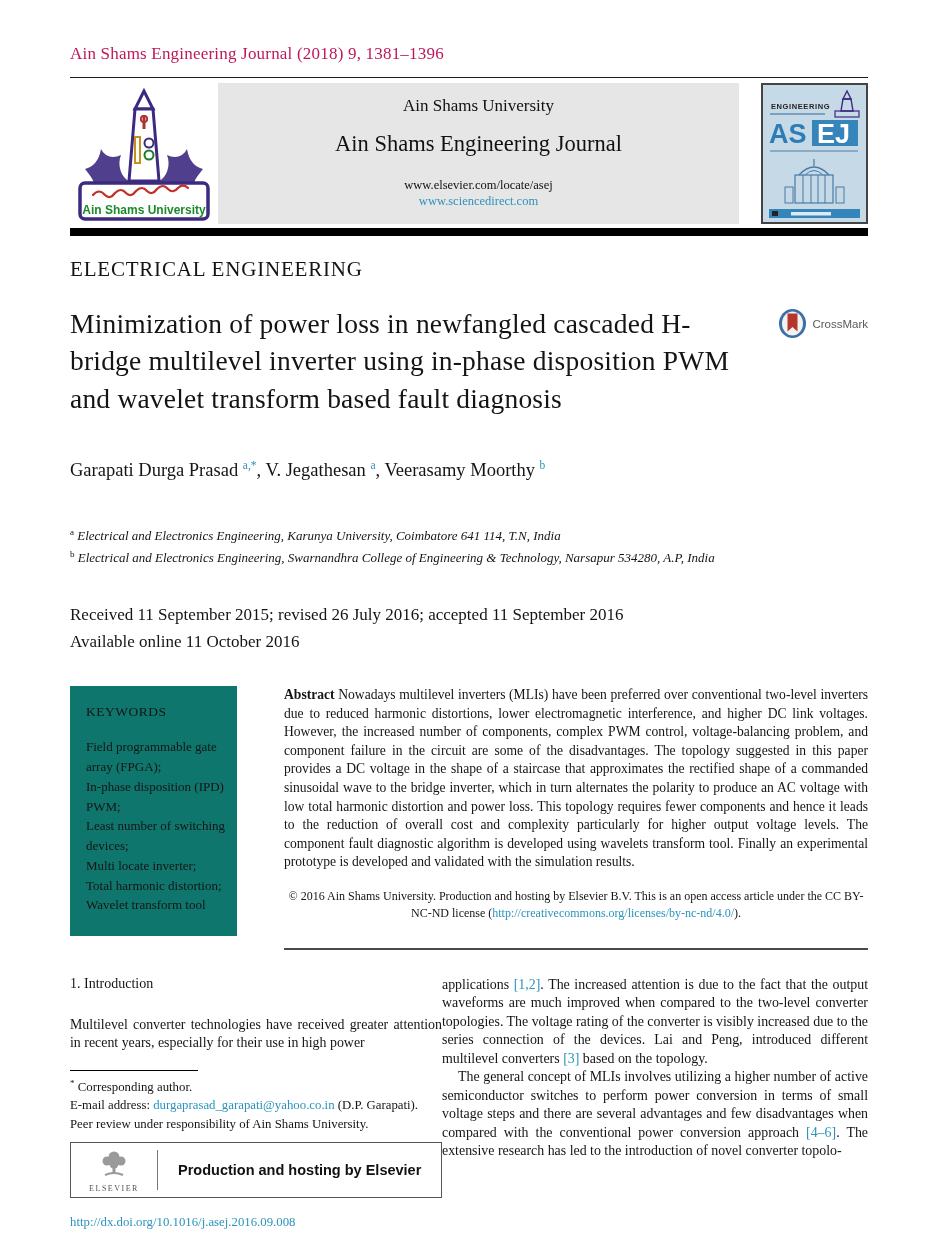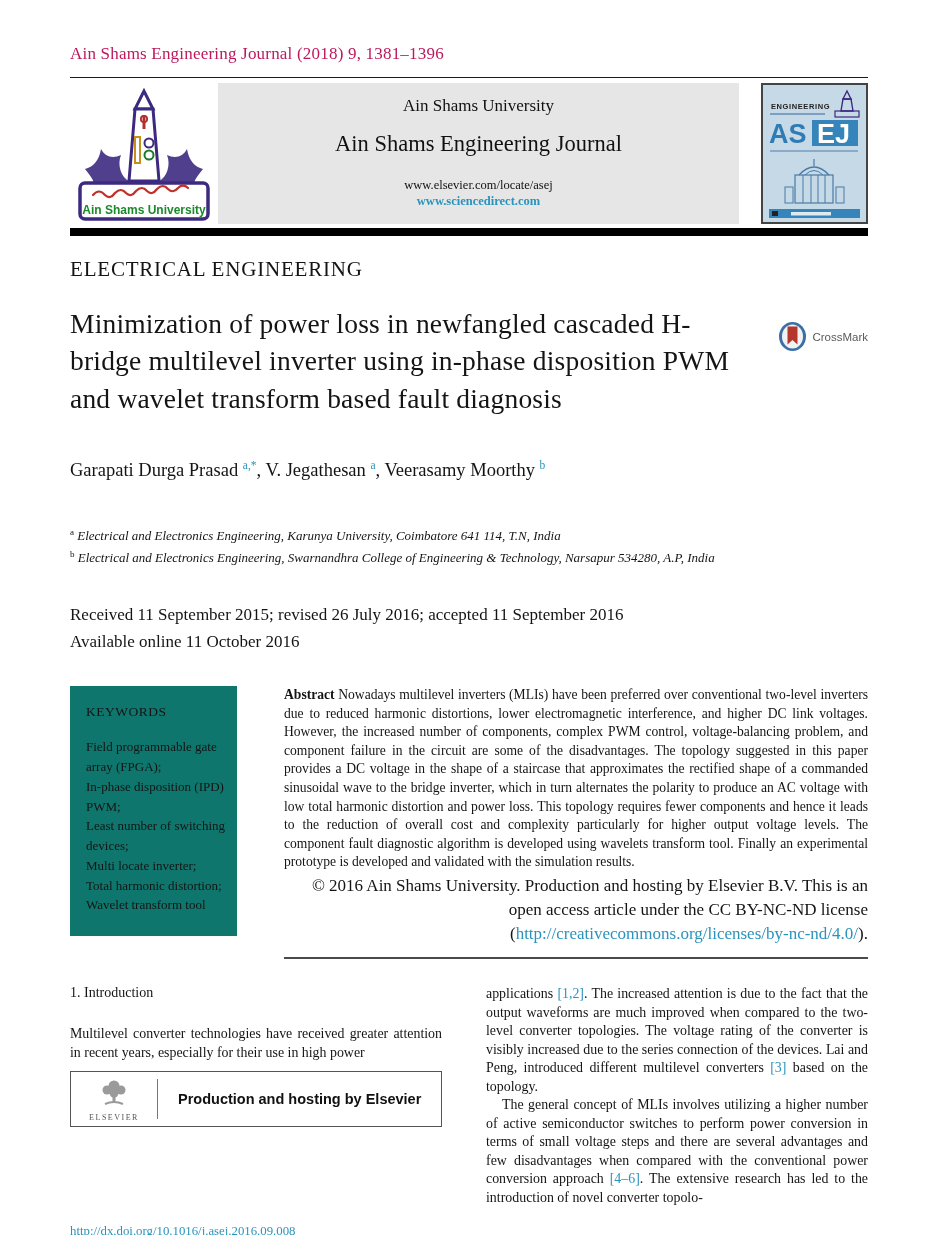--- a/index.html
+++ b/index.html
@@ -20,54 +20,54 @@
   
   .header-row { display: flex; align-items: stretch; margin-top: 5px; height: 141px; }
   .asu-logo { width: 148px; flex: 0 0 148px; display: flex; align-items: center; justify-content: center; }
   .banner-center {
     flex: 1; background: #e6e6e6; text-align: center;
     padding-top: 13px; margin-right: 22px;
   }
   .banner-univ { font-size: 17px; color: #111; }
   .banner-journal { font-size: 22.5px; margin-top: 15px; color: #111; }
   .banner-url1 { font-size: 12.5px; margin-top: 21px; color: #111; }
-  .banner-url2 { font-size: 12.5px; color: #2a93bc; margin-top: 1px; font-weight: bold; }
+  .banner-url2 { font-size: 12.5px; color: #2a93bc; margin-top: 1px; }
   .cover-thumb { width: 107px; flex: 0 0 107px; align-self: flex-start; }
   .black-band { height: 8px; background: #000; margin-top: 4px; }
 
   
   .section-label { margin-top: 21px; font-size: 21px; letter-spacing: 0.8px; }
   .title-wrap { position: relative; margin-top: 23px; padding-right: 130px; }
   .article-title { font-size: 27.5px; font-weight: normal; line-height: 1.36; letter-spacing: 0.2px; }
-  .crossmark { position: absolute; right: 0; top: 16px; display: flex; align-items: center; }
+  .crossmark { position: absolute; right: 0; top: 3px; display: flex; align-items: center; }
   .crossmark-label { font-size: 11.5px; color: #5a5a5a; margin-left: 4px; font-family: "Liberation Sans", sans-serif; }
 
   .authors { margin-top: 42px; font-size: 18.5px; }
   .authors sup { font-size: 11.5px; color: #2a93bc; }
   .affiliations { margin-top: 44px; font-size: 13px; font-style: italic; line-height: 1.6; }
   .affiliations sup { font-size: 9px; font-style: normal; }
   .dates { margin-top: 31px; font-size: 17px; line-height: 1.6; }
 
   
   .abstract-row { margin-top: 31px; display: flex; align-items: flex-start; }
   .kw-box {
     width: 167px; flex: 0 0 167px; background: #0f766e;
     padding: 16px 12px 16px 16px; min-height: 250px;
     font-size: 13px; line-height: 1.52;
   }
   .kw-head { font-size: 13.5px; letter-spacing: 0.5px; margin-bottom: 15px; }
   .abstract-col { flex: 1; margin-left: 47px; }
   .abstract-text { font-size: 13.6px; text-align: justify; line-height: 1.37; }
   .abstract-text b { font-weight: bold; }
-  .abstract-copy { font-size: 17px; text-align: right; line-height: 1.4; margin-top: 2px; }
+  .abstract-copy { font-size: 12px; text-align: center; line-height: 1.4; margin-top: 16px; }
   .link { color: #2a93bc; text-decoration: none; }
   .abstract-rule { border: none; border-top: 2px solid #4a4a4a; margin-top: 12px; margin-left: 214px; }
 
   
-  .columns { display: flex; gap: 44px; margin-top: 26px; font-size: 13.9px; }
+  .columns { display: flex; margin-top: 26px; font-size: 13.9px; }
   .col-left { width: 372px; flex: 0 0 372px; }
   .col-right { flex: 1; text-align: justify; line-height: 1.33; }
   .intro-head { font-size: 14px; font-weight: normal; }
   .col-left p.bodytext { margin-top: 24px; text-align: justify; line-height: 1.33; }
   .col-right p { margin: 0; }
   .col-right p.indent { text-indent: 16px; }
   .ref { color: #2a93bc; }
 
   .footnote { margin-top: 17px; font-size: 12.8px; line-height: 1.42; }
   .footnote-rule { width: 128px; border: none; border-top: 1.2px solid #000; margin-bottom: 6px; }
@@ -202,20 +202,26 @@
     </div>
   </div>
 
   <hr class="abstract-rule">
 
   <div class="columns">
     <div class="col-left">
       <h2 class="intro-head">1. Introduction</h2>
       <p class="bodytext">Multilevel converter technologies have received greater attention in recent years, especially for their use in high power</p>
 
+      <div class="footnote">
+        <hr class="footnote-rule">
+        <div><sup>*</sup><span> Corresponding author.</span></div>
+        <div><span>E-mail address: </span><a class="link" href="#">durgaprasad_garapati@yahoo.co.in</a><span> (D.P. Garapati).</span></div>
+        <div>Peer review under responsibility of Ain Shams University.</div>
+      </div>
 
       <div class="elsevier-box">
         <div class="els-logo">
           <svg width="34" height="30" viewBox="0 0 34 30">
             <circle cx="17" cy="8" r="5.5" fill="#9a9a9a"></circle>
             <circle cx="10" cy="12" r="4.5" fill="#9a9a9a"></circle>
             <circle cx="24" cy="12" r="4.5" fill="#9a9a9a"></circle>
             <circle cx="17" cy="15" r="4.5" fill="#9a9a9a"></circle>
             <rect x="15.5" y="16" width="3" height="9" fill="#9a9a9a"></rect>
             <path d="M8,26 q9,-4 18,0" fill="none" stroke="#9a9a9a" stroke-width="2"></path>

